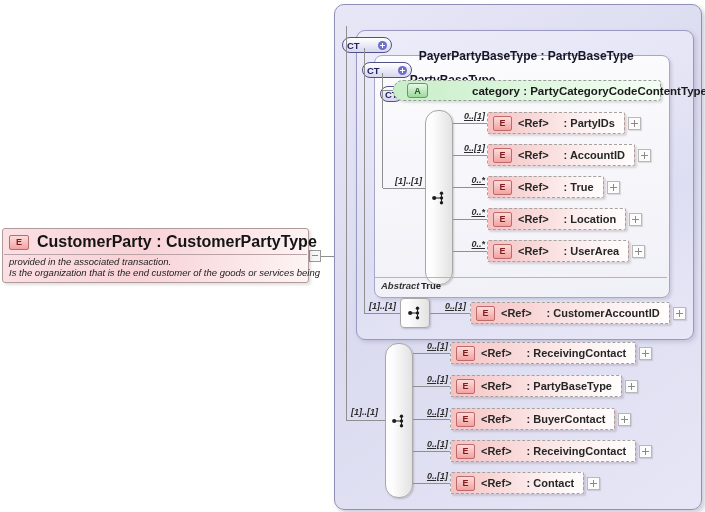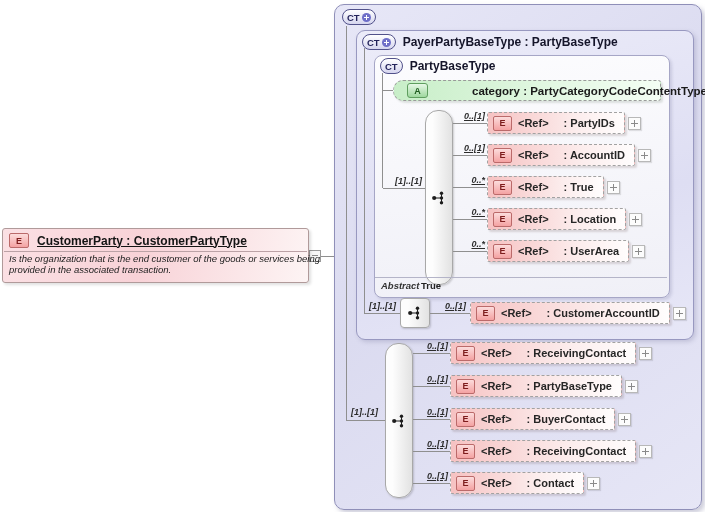--- a/index.html
+++ b/index.html
@@ -19,24 +19,24 @@
              background:linear-gradient(165deg,#ececf9 0%,#dedef3 60%,#e7e7f7 100%);
              box-shadow:2px 2px 4px rgba(100,100,140,.25);}
   .base-box{position:absolute;left:374px;top:55px;width:294px;height:241px;border:1px solid #a6a6c6;
             border-radius:8px;background:linear-gradient(175deg,#fcfcfe,#f0f0f7);
             box-shadow:2px 2px 3px rgba(100,100,140,.2);}
 
   .box-title{position:absolute;display:flex;align-items:center;gap:7px;
              font-weight:bold;font-size:12px;color:#15152a;white-space:nowrap;}
 
   
-  .ct-pill{display:inline-flex;align-items:center;gap:2px;height:14px;padding:0 4px;
+  .ct-pill{display:inline-flex;align-items:center;gap:18px;height:14px;padding:0 4px;
            border:1px solid #51518a;border-radius:8px;
            background:linear-gradient(#ffffff,#d6d6ef);
-           font-weight:bold;font-size:9.5px;color:#23235a;}
+           font-weight:bold;font-size:9.5px;color:#23235a;margin-top:28px;}
   .plus-circle{width:9px;height:9px;border-radius:50%;background:#6e6ec8;position:relative;flex:none;}
   .plus-circle::before{content:"";position:absolute;left:2px;right:2px;top:4px;height:1px;background:#fff;}
   .plus-circle::after{content:"";position:absolute;top:2px;bottom:2px;left:4px;width:1px;background:#fff;}
 
   
   .attr-box{position:absolute;left:393px;top:80px;width:268px;height:21px;box-sizing:border-box;
             display:flex;align-items:center;gap:9px;padding-left:13px;
             border:1px dashed #9a9a9a;border-radius:10px 3px 3px 10px;
             background:linear-gradient(90deg,#c8eec8,#f4fef4);
             box-shadow:2px 2px 2px rgba(60,90,60,.15);}
@@ -76,21 +76,21 @@
   .footer-sep{position:absolute;left:375px;top:277px;width:292px;height:1px;background:#b4b4c8;}
   .abstract-label{position:absolute;left:381px;top:280px;font-style:italic;font-size:9.5px;color:#333;font-weight:bold;}
   .abstract-value{position:absolute;left:421px;top:280px;font-weight:bold;font-size:9.5px;color:#222;}
 
   
   .root-box{position:absolute;left:2px;top:228px;width:307px;height:55px;box-sizing:border-box;
             border:1px solid #b09a9a;border-radius:3px;
             background:linear-gradient(100deg,#fbe0e4 0%,#f8d2d7 45%,#fdf4f4 100%);
             box-shadow:2px 2px 3px rgba(0,0,0,.12);}
   .root-title-row{display:flex;align-items:center;gap:8px;padding:4px 6px 3px 6px;}
-  .root-title{font-weight:bold;font-size:12px;color:#141414;white-space:nowrap;text-decoration:underline;}
+  .root-title{font-weight:bold;font-size:16px;color:#141414;white-space:nowrap;}
   .root-divider{height:1px;background:#bba2a6;margin:0 1px;}
   .root-desc{padding:2px 6px 0 6px;font-style:italic;font-size:9.5px;line-height:10.5px;
              color:#222;white-space:nowrap;}
 
   
   .conn-square{position:absolute;left:309px;top:250px;width:12px;height:12px;box-sizing:border-box;
                border:1px solid #999;background:#f7f7f7;}
   .conn-square::before{content:"";position:absolute;left:2px;right:2px;top:4px;height:1px;background:#8a8a8a;}
 
   
@@ -301,18 +301,18 @@
   <div class="hline" style="left:308px;top:256px;width:26px;"></div>
   <div class="conn-square"></div>
 
   <div class="root-box">
     <div class="root-title-row">
       <span class="e-badge" style="width:18px;">E</span>
       <span class="root-title">CustomerParty : CustomerPartyType</span>
     </div>
     <div class="root-divider"></div>
     <div class="root-desc">
+      <div>provided in the associated transaction.</div>
       <div>Is the organization that is the end customer of the goods or services being</div>
-      <div>provided in the associated transaction.</div>
     </div>
   </div>
 
 </div>
 
 </body></html>

